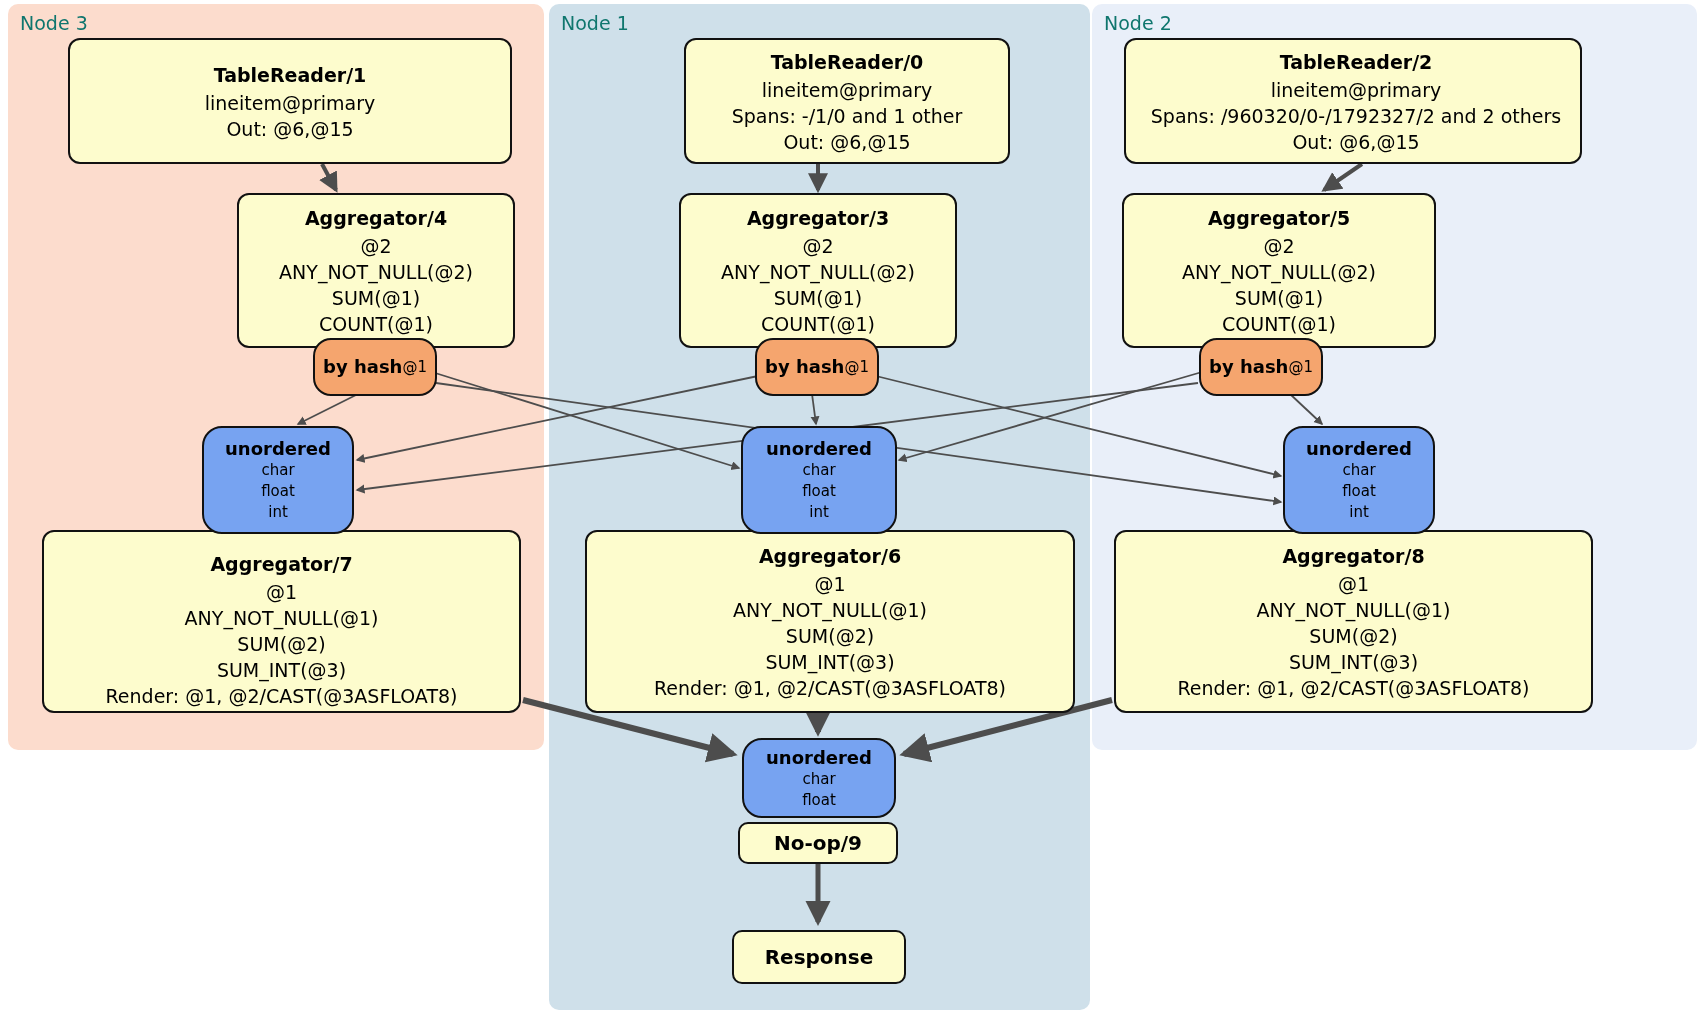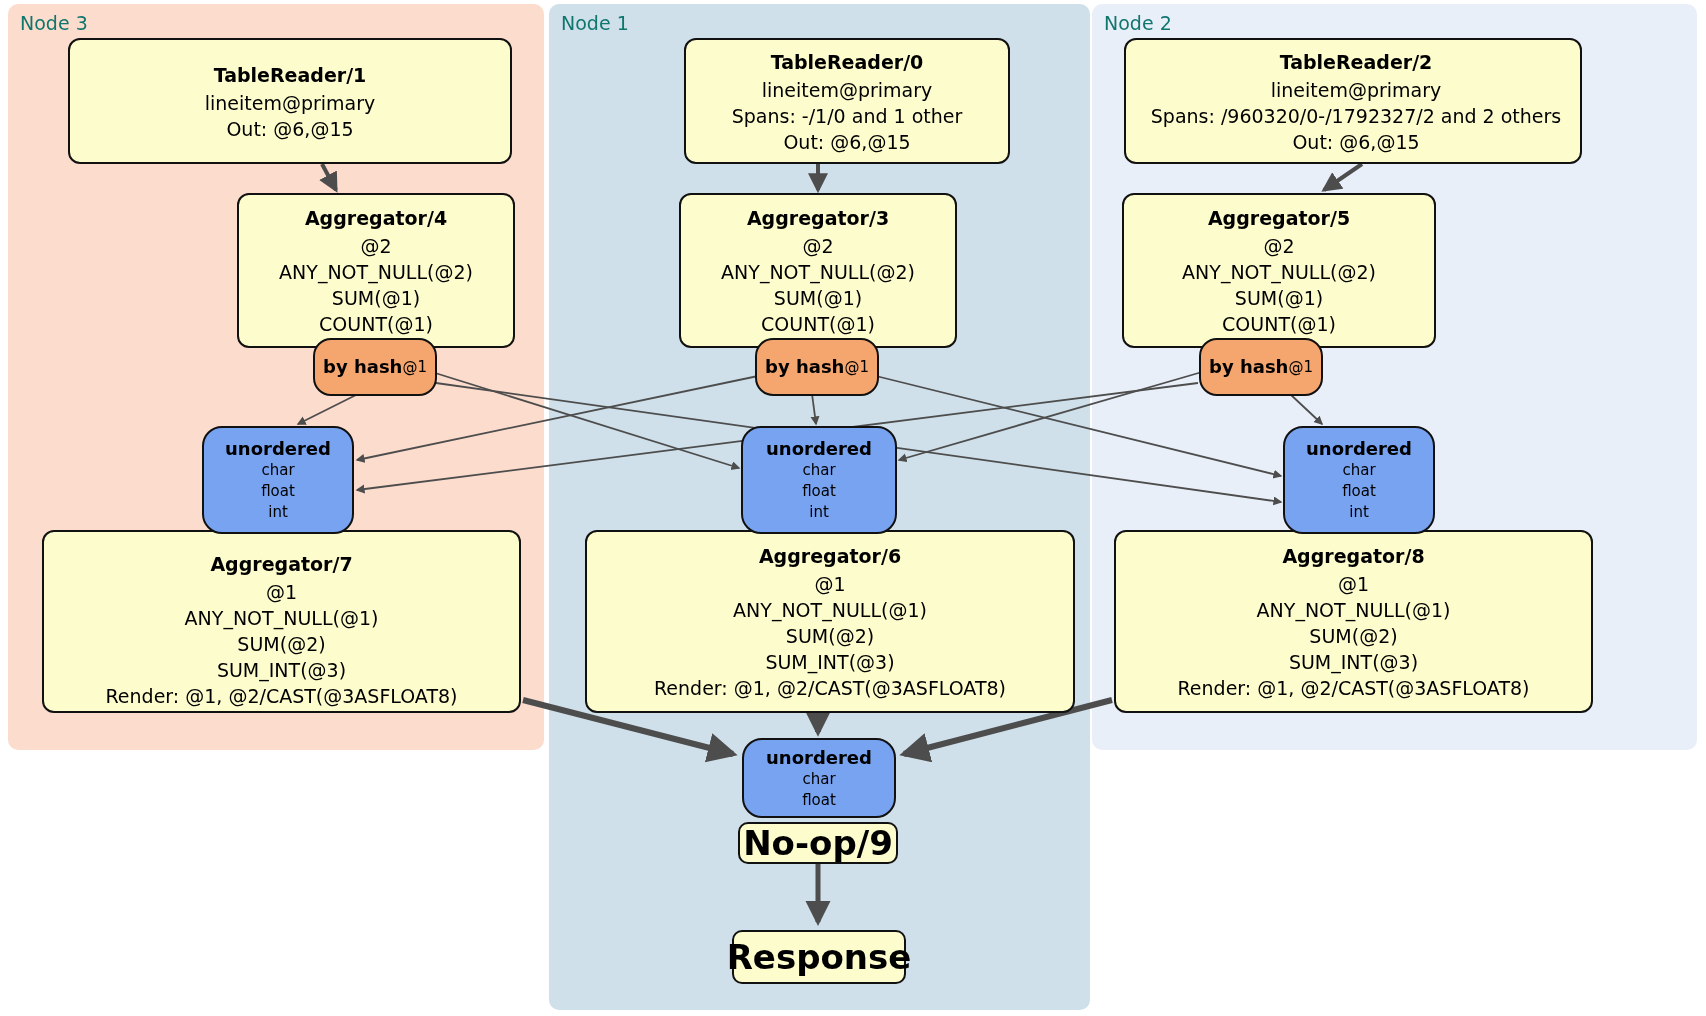--- a/index.html
+++ b/index.html
@@ -68,21 +68,21 @@
   .sync .ln{font-size:15px;line-height:21px;}
   .minibox{
     position:absolute;
     background:var(--box-yellow,#fdfccd);
     border:2px solid #111;
     border-radius:10px;
     display:flex;align-items:center;justify-content:center;
     z-index:3;
     box-sizing:border-box;
   }
-  .minibox .title{font-weight:bold;font-size:34px;}
+  .minibox .title{font-weight:bold;font-size:20px;}
 </style>
 </head>
 <body>
 
 <div id="canvas" style="--node3-bg: #fcdccd; --node1-bg: #cfe0ea; --node2-bg: #e9eff9; --box-yellow: #fdfccd; --router-orange: #f5a56e; --sync-blue: #77a3f1;">
 
   <div class="region" id="region-node3" style="left:8px;top:4px;width:536px;height:746px;">
     <div class="region-label">Node 3</div>
   </div>
   <div class="region" id="region-node1" style="left:549px;top:4px;width:541px;height:1006px;">

